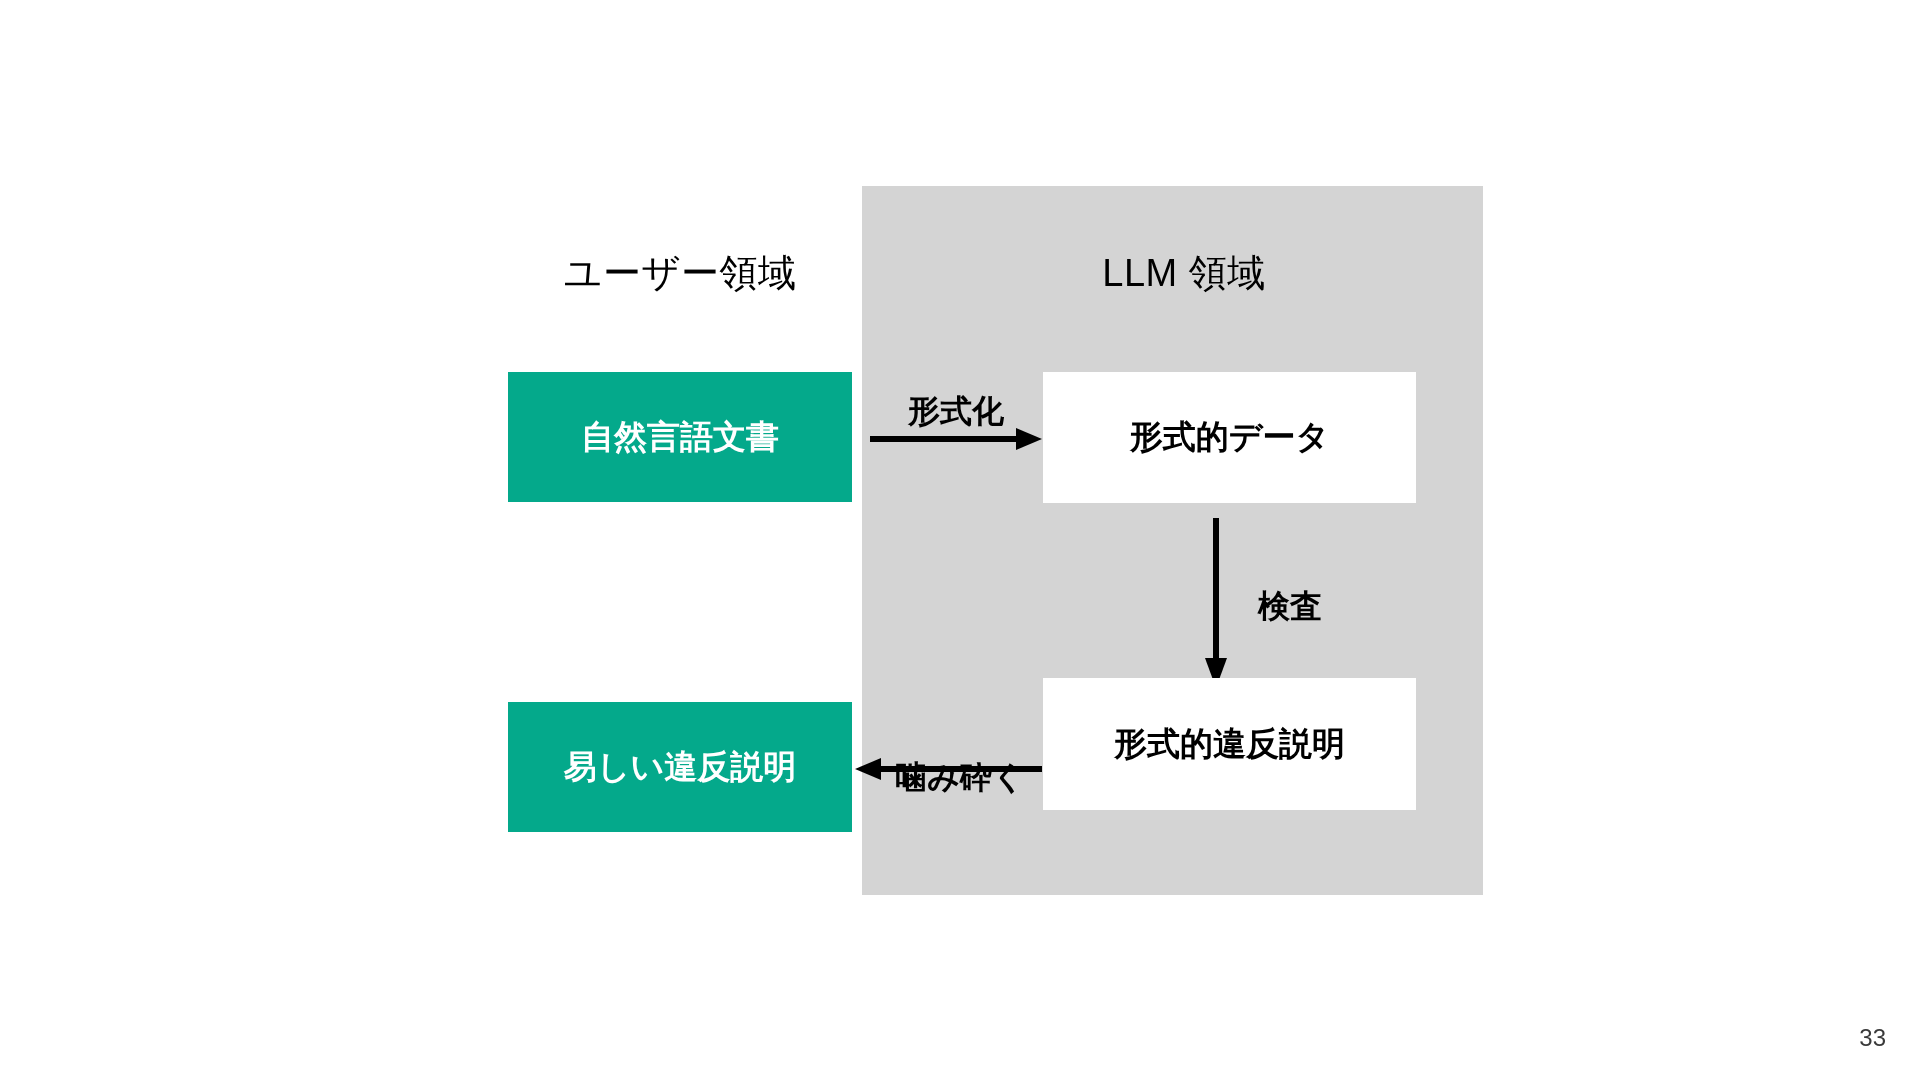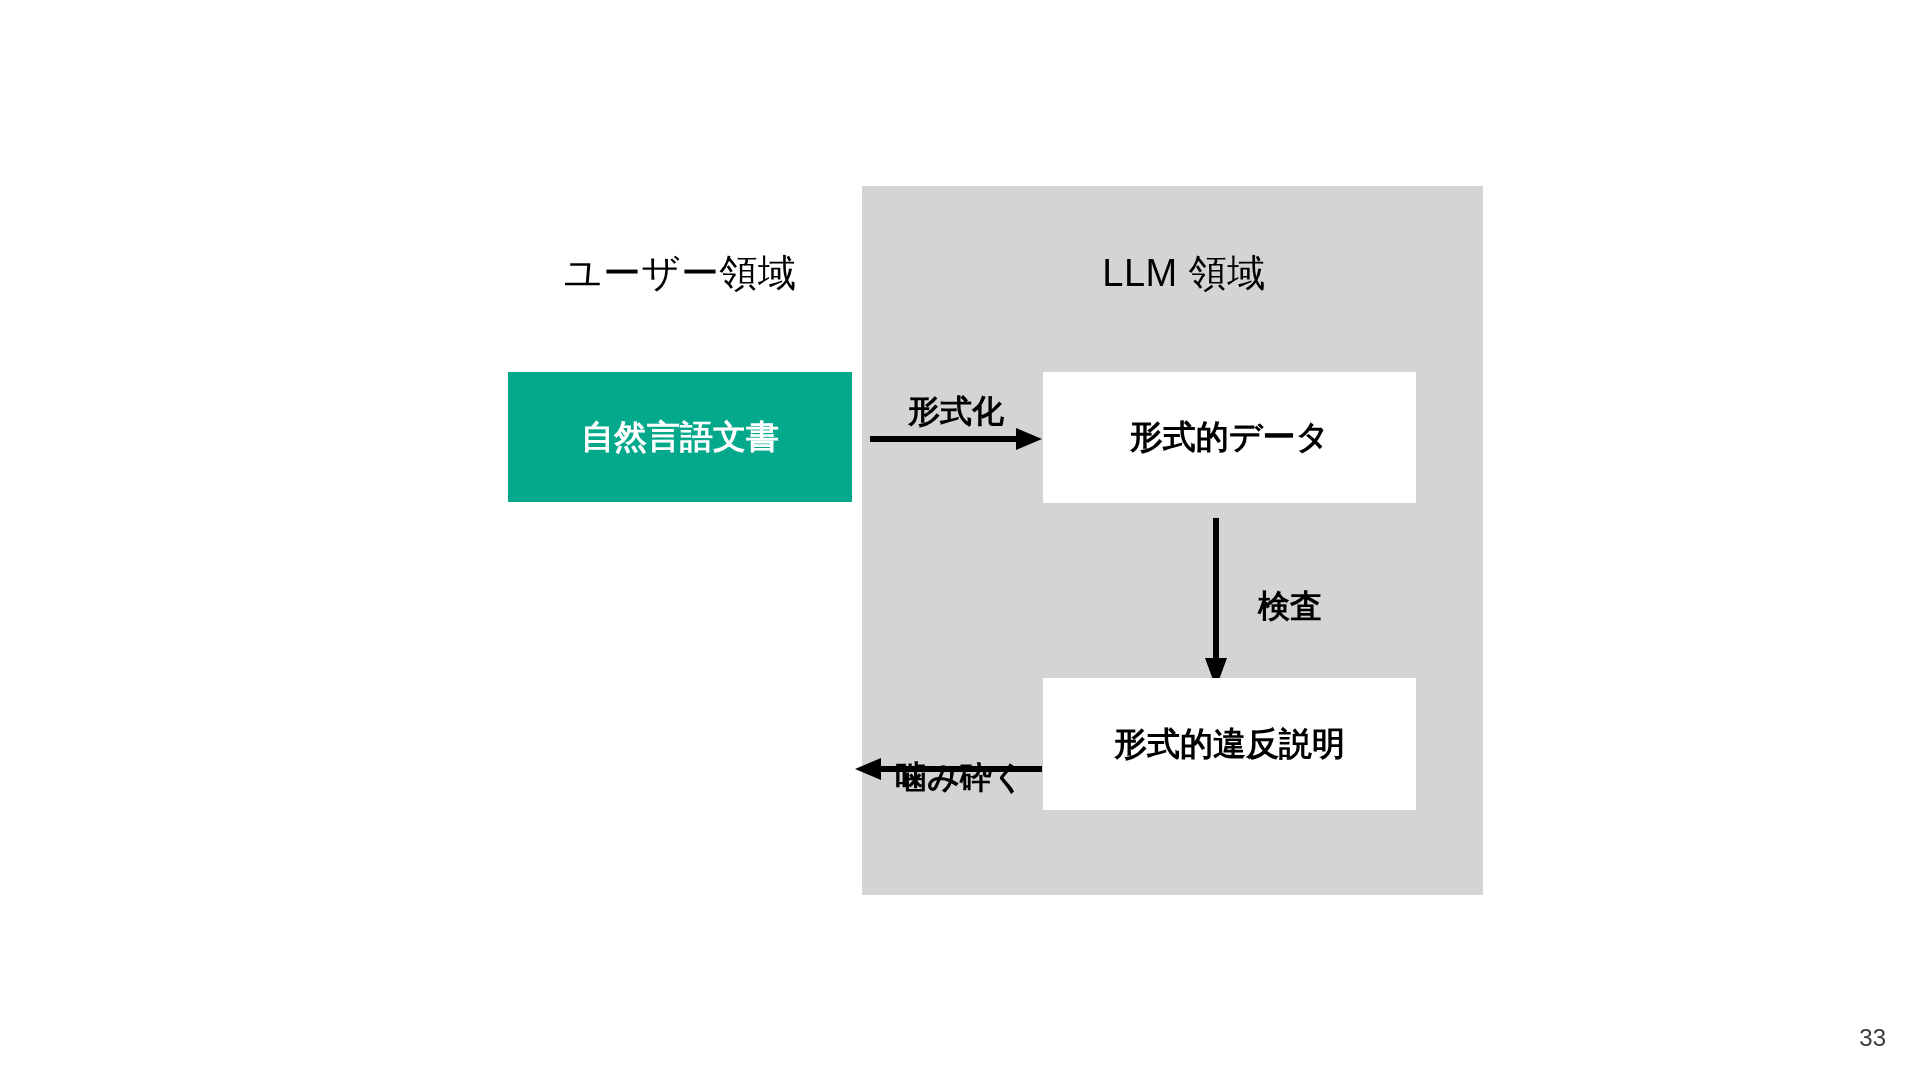--- a/index.html
+++ b/index.html
@@ -177,20 +177,21 @@
   <div class="edge-label formalize">形式化</div>
 
   <div class="node-box white row-top">形式的データ</div>
 
   <div class="arrow-down">
     <span class="shaft"></span>
     <span class="head"></span>
   </div>
   <div class="edge-label inspect">検査</div>
 
+  <div class="node-box green row-bottom">易しい違反説明</div>
 
   <div class="arrow-h arrow-left">
     <span class="head"></span>
     <span class="shaft"></span>
   </div>
   <div class="edge-label simplify">噛み砕く</div>
 
   <div class="node-box white row-bottom">形式的違反説明</div>
 
   <div class="page-number">33</div>

